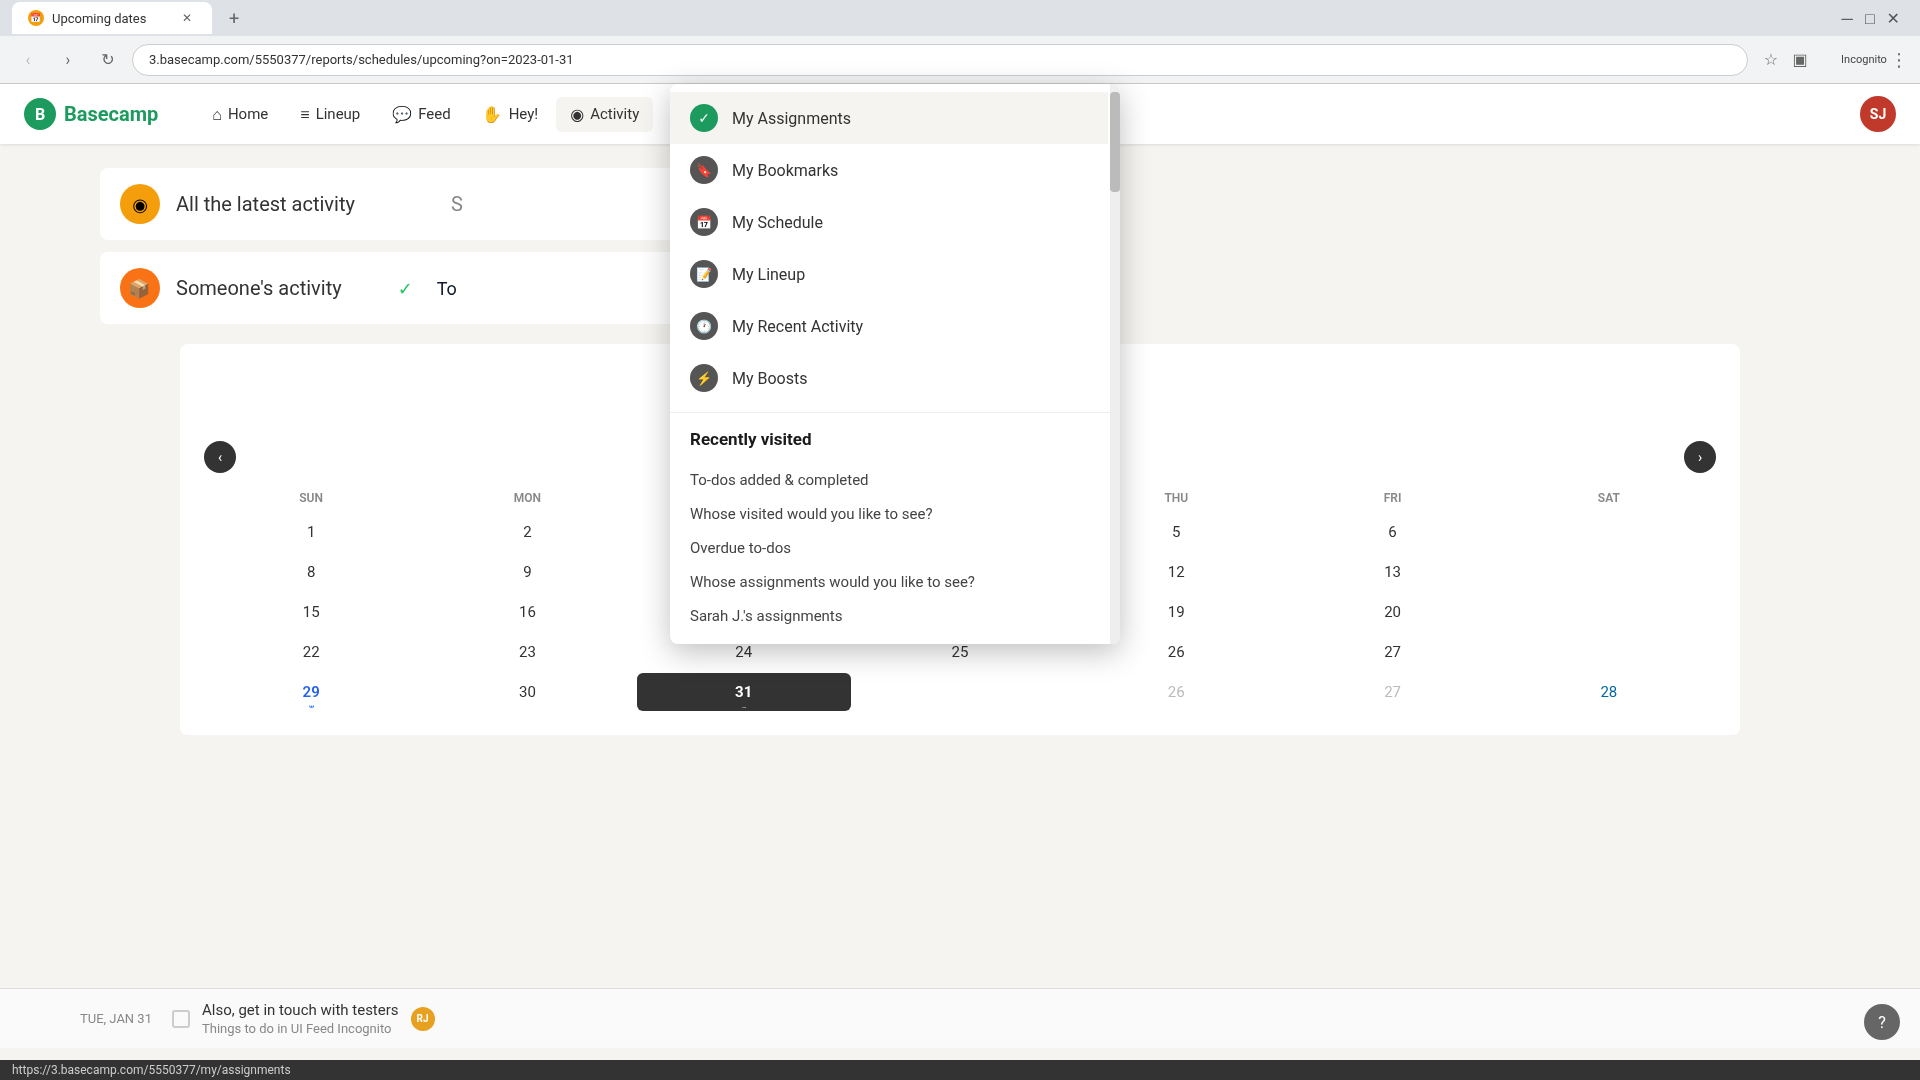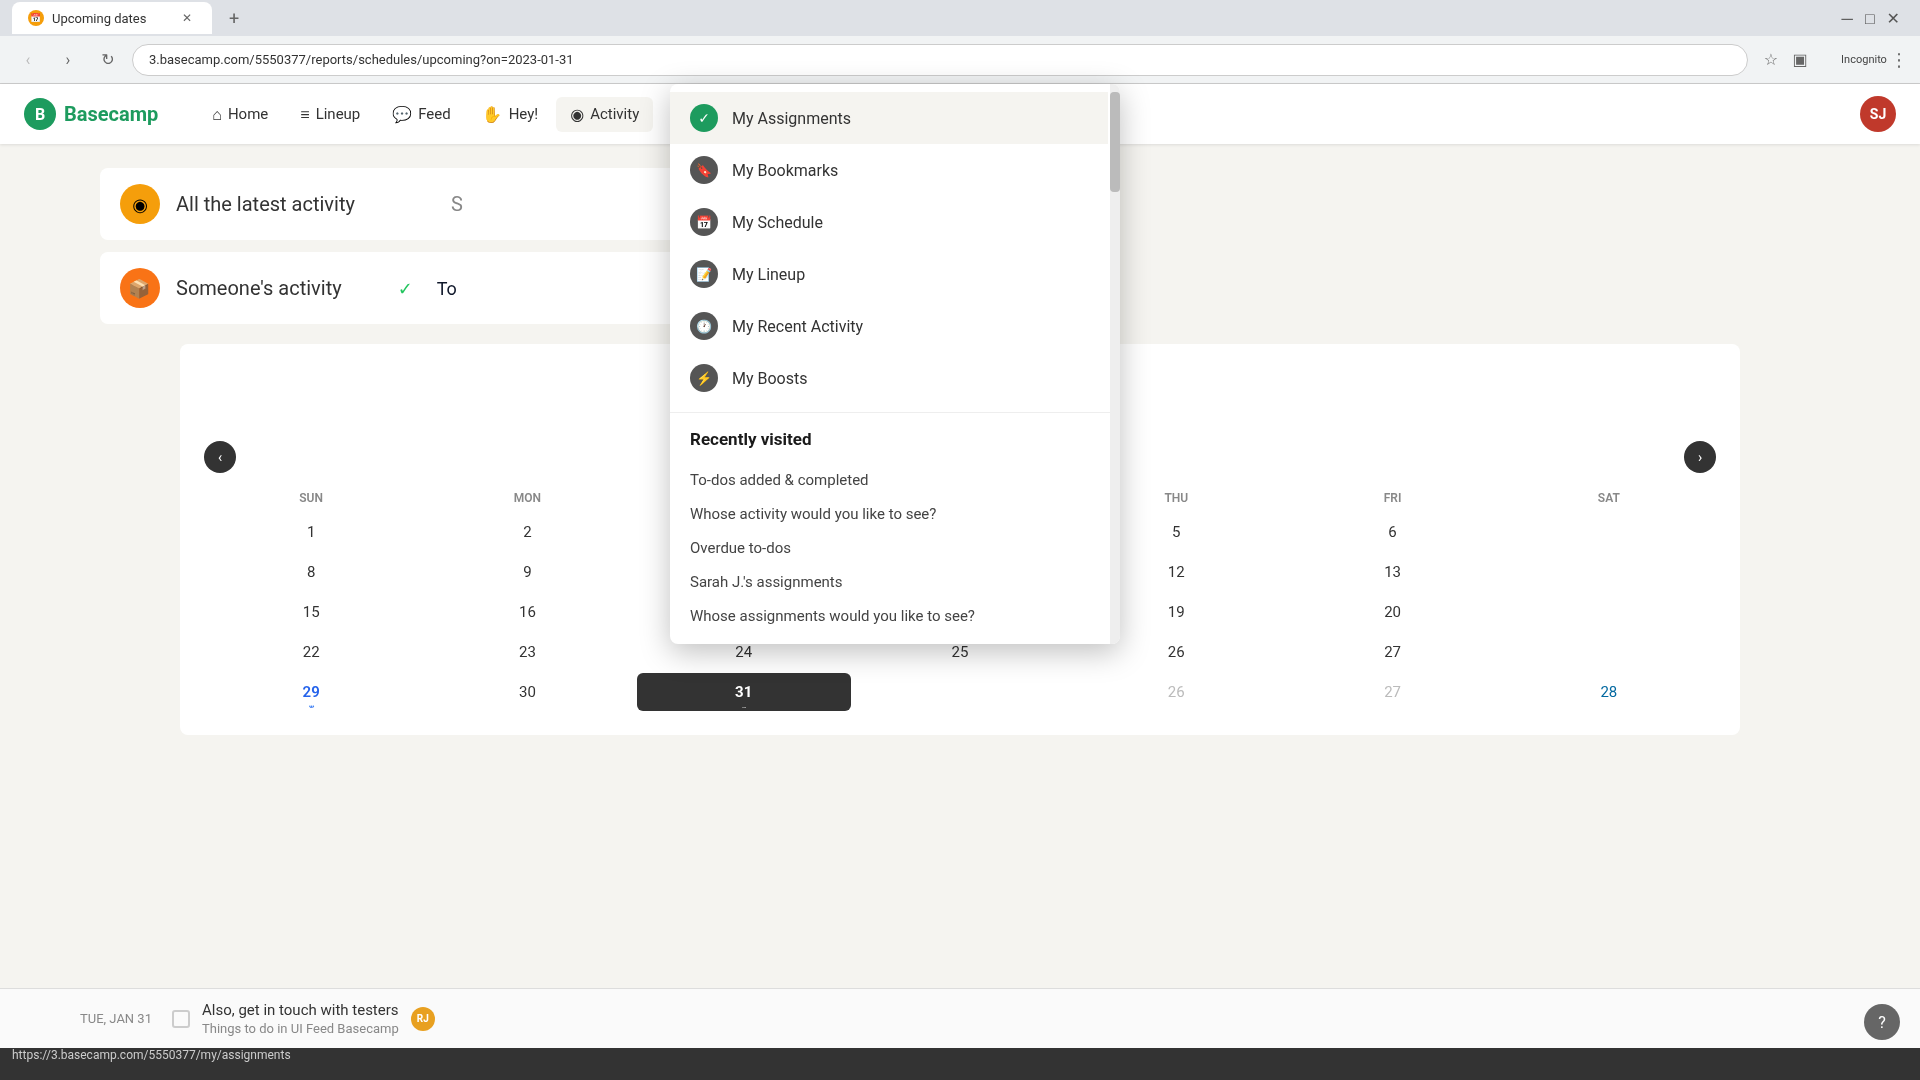--- a/index.html
+++ b/index.html
@@ -55,21 +55,21 @@
     .dropdown-menu-item { display: flex; align-items: center; gap: 14px; padding: 12px 20px; cursor: pointer; font-size: 16px; color: #333; }
     .dropdown-menu-item.highlighted { background: #f5f4f0; }
     .menu-item-icon { width: 28px; height: 28px; border-radius: 50%; background: #555; display: flex; align-items: center; justify-content: center; color: white; font-size: 13px; flex-shrink: 0; }
     .menu-item-icon.checkmark { background: #1d9b5e; font-size: 14px; }
 
     .recently-visited { padding: 16px 20px; }
     .recently-visited-title { font-size: 17px; font-weight: 700; color: #1a1a1a; margin-bottom: 14px; }
     .recently-visited-item { font-size: 15px; color: #444; padding: 8px 0; cursor: pointer; border-bottom: none; }
 
     
-    .bottom-bar { position: fixed; bottom: 0; left: 0; right: 0; height: 32px; background: #333; display: flex; align-items: flex-start; padding: 0 12px; }
+    .bottom-bar { position: fixed; bottom: 0; left: 0; right: 0; height: 20px; background: #333; display: flex; align-items: center; padding: 0 12px; }
     .bottom-url { font-size: 12px; color: #ccc; }
 
     
     .help-btn { position: fixed; bottom: 40px; right: 20px; width: 36px; height: 36px; background: #666; border-radius: 50%; display: flex; align-items: center; justify-content: center; color: white; font-size: 16px; cursor: pointer; }
 
     
     .window-controls { display: flex; align-items: center; gap: 12px; margin-right: 8px; }
     .win-btn { font-size: 16px; color: #555; cursor: pointer; }
 
     
@@ -265,34 +265,34 @@
     </div>
     <div class="dropdown-menu-item">
       <div class="menu-item-icon" style="background:#555;">⚡</div>
       <span>My Boosts</span>
     </div>
   </div>
 
   <div class="recently-visited" style="padding-right:20px;">
     <div class="recently-visited-title">Recently visited</div>
     <div class="recently-visited-item">To-dos added &amp; completed</div>
-    <div class="recently-visited-item">Whose activity would you like to see?</div>
+    <div class="recently-visited-item">Whose visited would you like to see?</div>
     <div class="recently-visited-item">Overdue to-dos</div>
+    <div class="recently-visited-item">Whose assignments would you like to see?</div>
     <div class="recently-visited-item">Sarah J.'s assignments</div>
-    <div class="recently-visited-item">Whose assignments would you like to see?</div>
     <div class="recently-visited-item">All the latest activity</div>
   </div>
 </div>
 
 <div class="footer-task">
   <span style="font-size:13px;color:#888;margin-right:8px;">TUE, JAN 31</span>
   <div class="footer-checkbox"></div>
   <div class="footer-task-content">
     <span class="footer-task-title">Also, get in touch with testers</span>
-    <span class="footer-task-sub">Things to do in UI Feed Basecamp</span>
+    <span class="footer-task-sub">Things to do in UI Feed Incognito</span>
   </div>
   <div class="footer-task-avatar">RJ</div>
 </div>
 
 <div class="bottom-bar">
   <span class="bottom-url">https://3.basecamp.com/5550377/my/assignments</span>
 </div>
 
 <div class="help-btn">?</div>
 

